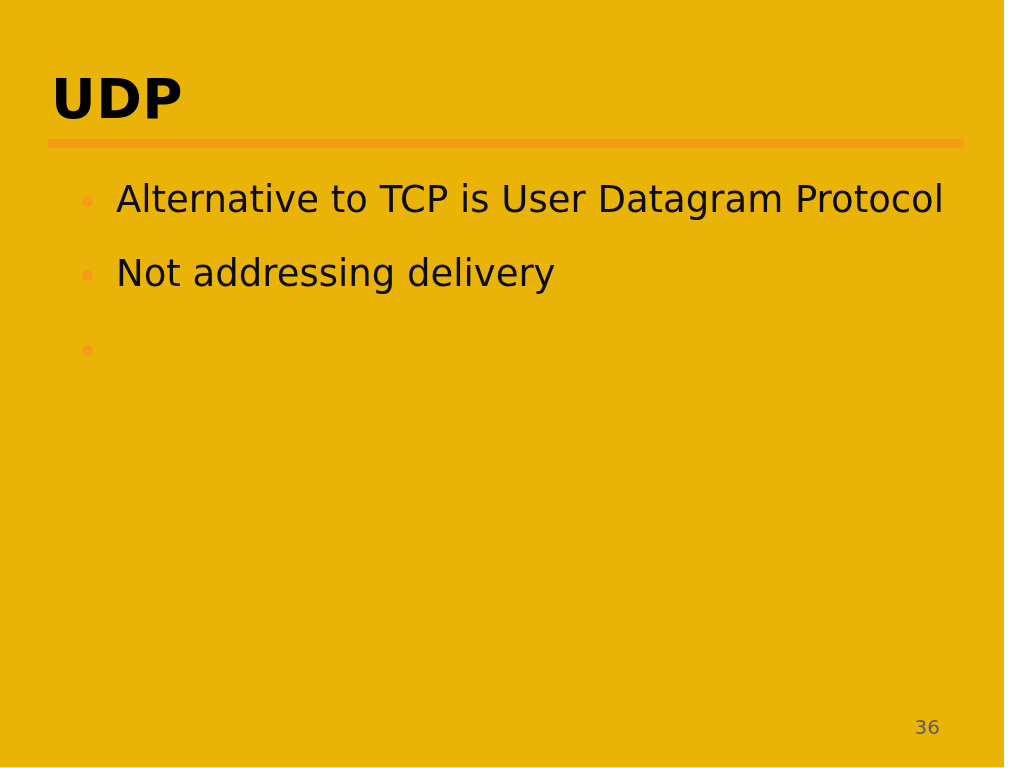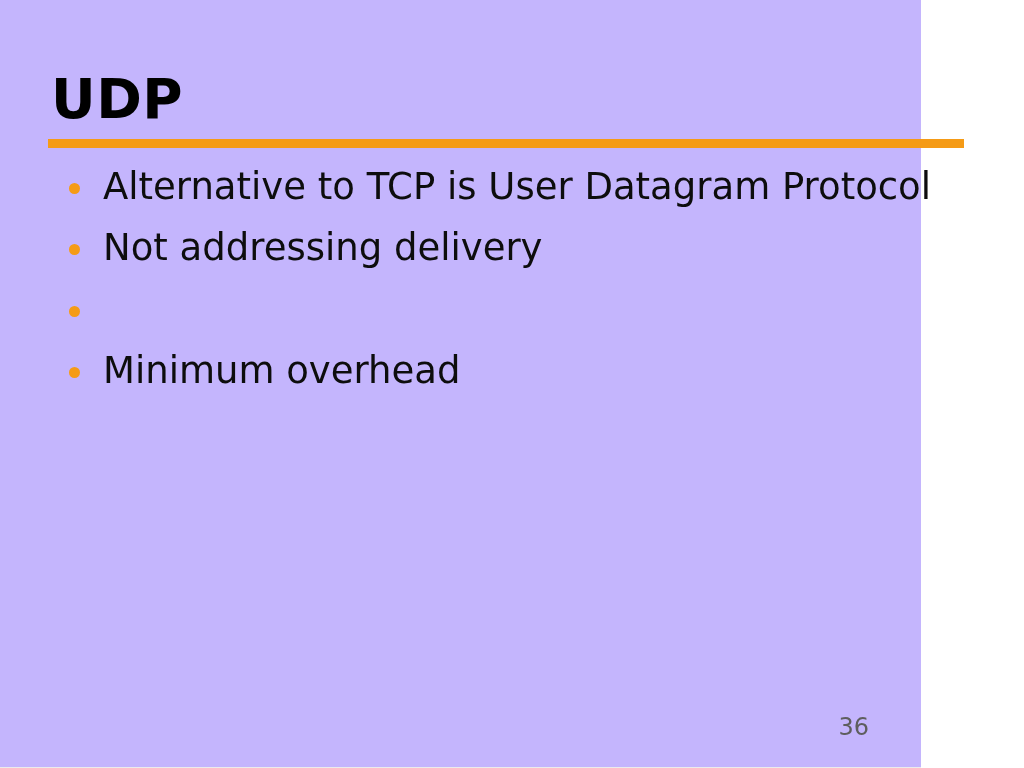--- a/index.html
+++ b/index.html
@@ -11,23 +11,23 @@
   body {
     width: 1024px;
     height: 768px;
     overflow: hidden;
     font-family: "DejaVu Sans", sans-serif;
     -webkit-font-smoothing: antialiased;
   }
 
   .slide {
     position: relative;
-    width: 921px;
+    width: 1004px;
     height: 768px;
-    background: #c4b5fd;
+    background: #eab308;
     box-sizing: border-box;
     border-bottom: 1px solid #ececec;
   }
 
   
   .slide-title {
     position: absolute;
     left: 51px;
     top: 68px;
     width: 920px;
@@ -56,21 +56,21 @@
     left: 51px;
     top: 160px;
     width: 930px;
     margin: 0;
     padding: 0;
     list-style: none;
   }
 
   .bullet-item {
     position: relative;
-    margin: 4px;
+    margin: 17px;
     padding: 0 0 0 48px;
     height: 57.4px;
     font-family: "DejaVu Sans", sans-serif;
     font-size: 37px;
     line-height: 45px;
     color: #0d0d0d;
     white-space: nowrap;
   }
 
   .bullet-marker {
@@ -84,24 +84,24 @@
   }
 
   .bullet-text {
     display: inline-block;
     vertical-align: top;
   }
 
   
   .page-number {
     position: absolute;
-    right: 52px;
+    right: 64px;
     bottom: 29px;
     font-family: "DejaVu Sans", sans-serif;
-    font-size: 24px;
+    font-size: 20px;
     line-height: 22px;
     color: #5e5e5e;
     text-align: center;
   }
 </style>
 </head>
 <body>
 
 <div class="slide">
 
@@ -119,23 +119,19 @@
     <li class="bullet-item">
       <span class="bullet-marker"></span>
       <span class="bullet-text">Not addressing delivery</span>
     </li>
 
 
     <li class="bullet-item">
       <span class="bullet-marker"></span>
     </li>
 
-    <li class="bullet-item">
-      <span class="bullet-marker"></span>
-      <span class="bullet-text">Minimum overhead</span>
-    </li>
 
 
   </ul>
 
   <div class="page-number">36</div>
 
 </div>
 
 </body></html>

